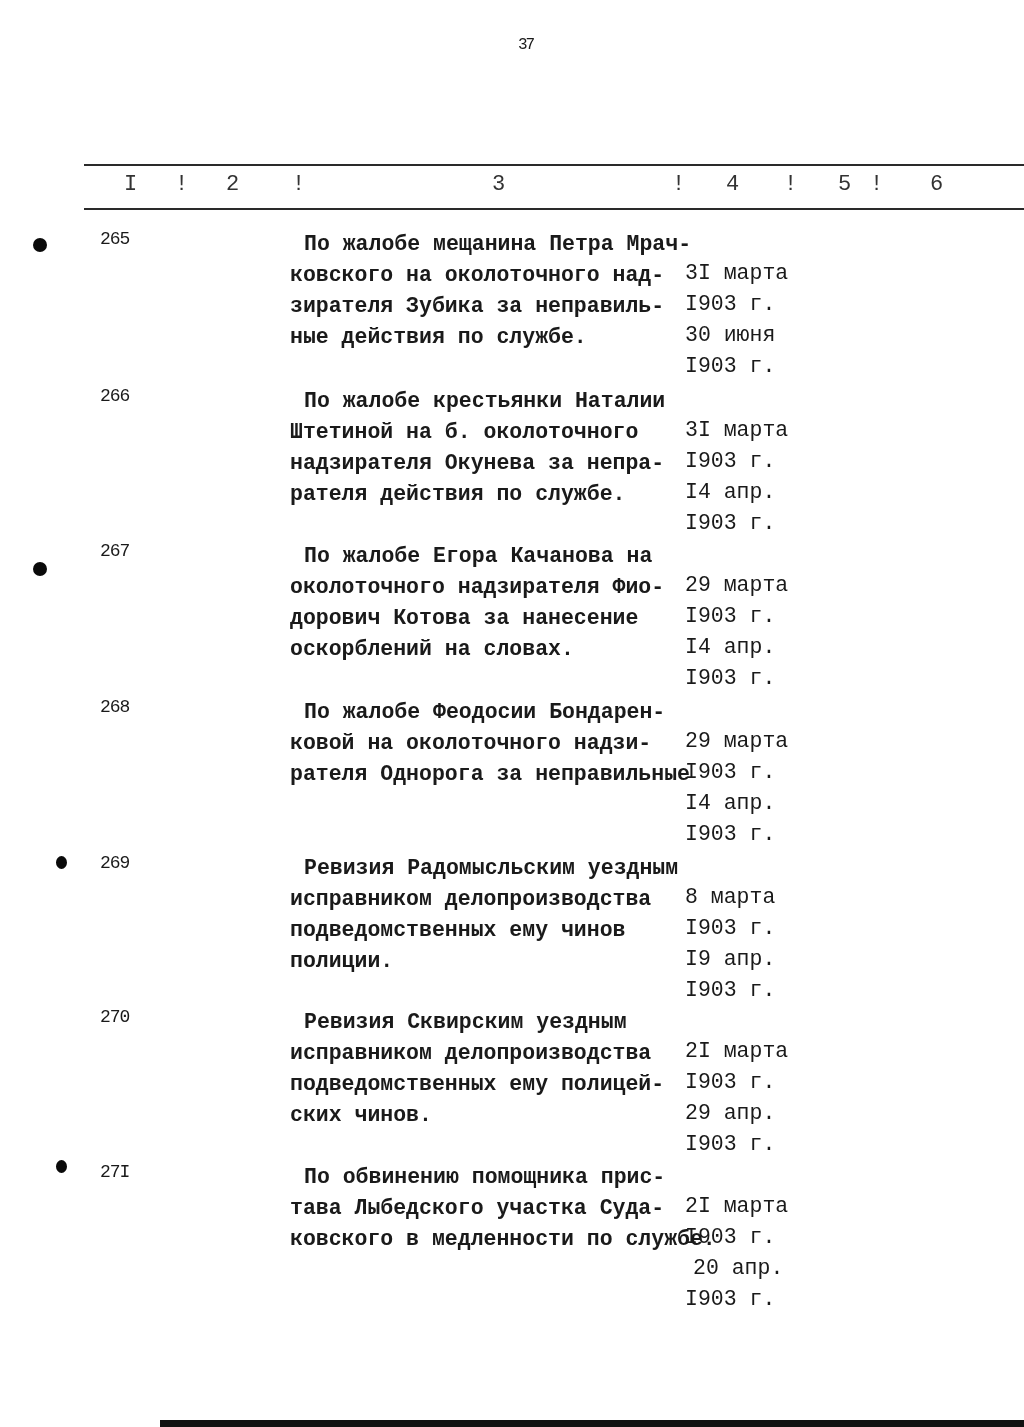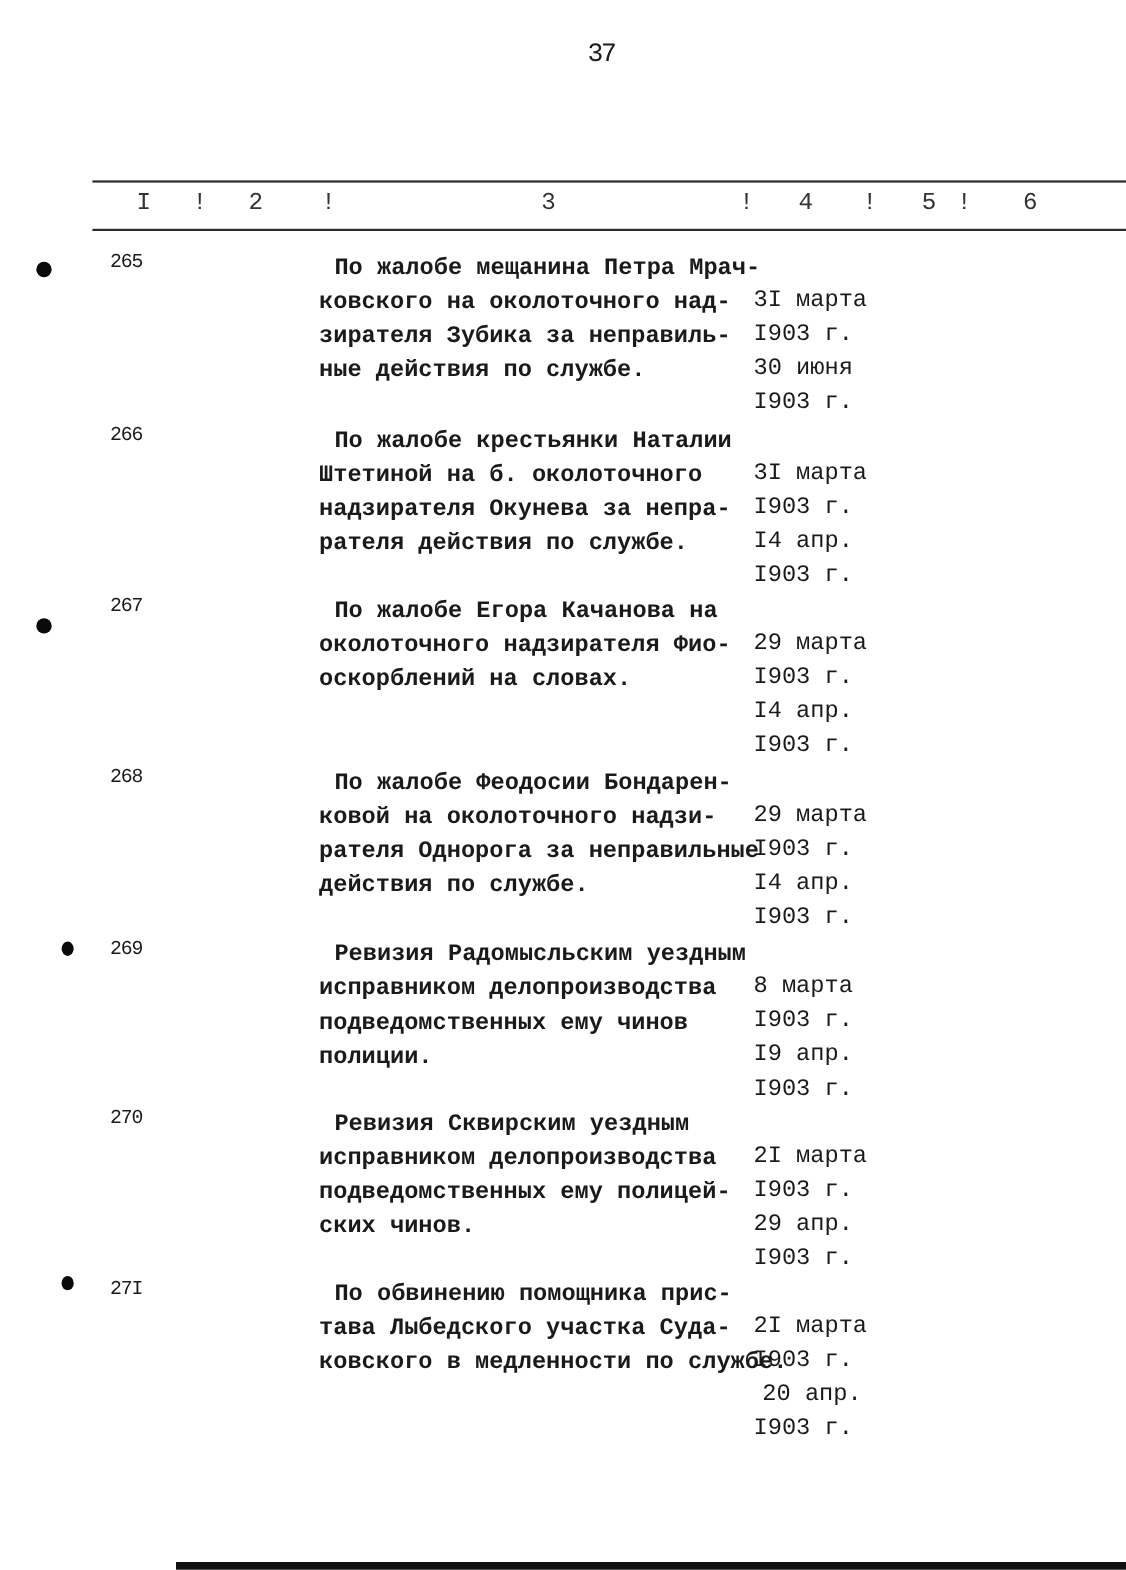--- a/index.html
+++ b/index.html
@@ -3,21 +3,21 @@
 <meta charset="utf-8">
 <style>
   html, body { margin: 0; padding: 0; background: #ffffff; }
   body {
     width: 1024px; height: 1427px; position: relative; overflow: hidden;
     font-family: "Liberation Mono", "DejaVu Sans Mono", monospace;
     color: #1a1a1a;
   }
   .page-number {
     position: absolute; left: 518px; top: 36px;
-    font-size: 24px; letter-spacing: -2px; margin-left: 16px;
+    font-size: 16px; letter-spacing: -2px;
   }
   .rule {
     position: absolute; left: 84px; right: 0; height: 2px; background: #2a2a2a;
   }
   .rule.top { top: 164px; }
   .rule.bottom { top: 208px; }
   .header-cell {
     position: absolute; top: 172px; font-size: 22px; color: #333;
   }
   .sep { position: absolute; top: 172px; font-size: 22px; color: #333; }
@@ -95,37 +95,37 @@
     <div class="line">I4 апр.</div>
     <div class="line">I903 г.</div>
   </div>
 </div>
 
 <div class="entry" style="top:541px">
   <div class="entry-num">267</div>
   <div class="entry-text">
     <div class="line">По жалобе Егора Качанова на</div>
     <div class="line">околоточного надзирателя Фио-</div>
+    <div class="line">дорович Котова за нанесение</div>
     <div class="line">оскорблений на словах.</div>
   </div>
   <div class="entry-dates">
     <div class="line">29 марта</div>
     <div class="line">I903 г.</div>
     <div class="line">I4 апр.</div>
     <div class="line">I903 г.</div>
   </div>
 </div>
 
 <div class="entry" style="top:697px">
   <div class="entry-num">268</div>
   <div class="entry-text">
     <div class="line">По жалобе Феодосии Бондарен-</div>
     <div class="line">ковой на околоточного надзи-</div>
     <div class="line">рателя Однорога за неправильные</div>
-    <div class="line">действия по службе.</div>
   </div>
   <div class="entry-dates">
     <div class="line">29 марта</div>
     <div class="line">I903 г.</div>
     <div class="line">I4 апр.</div>
     <div class="line">I903 г.</div>
   </div>
 </div>
 
 <div class="entry" style="top:853px">

